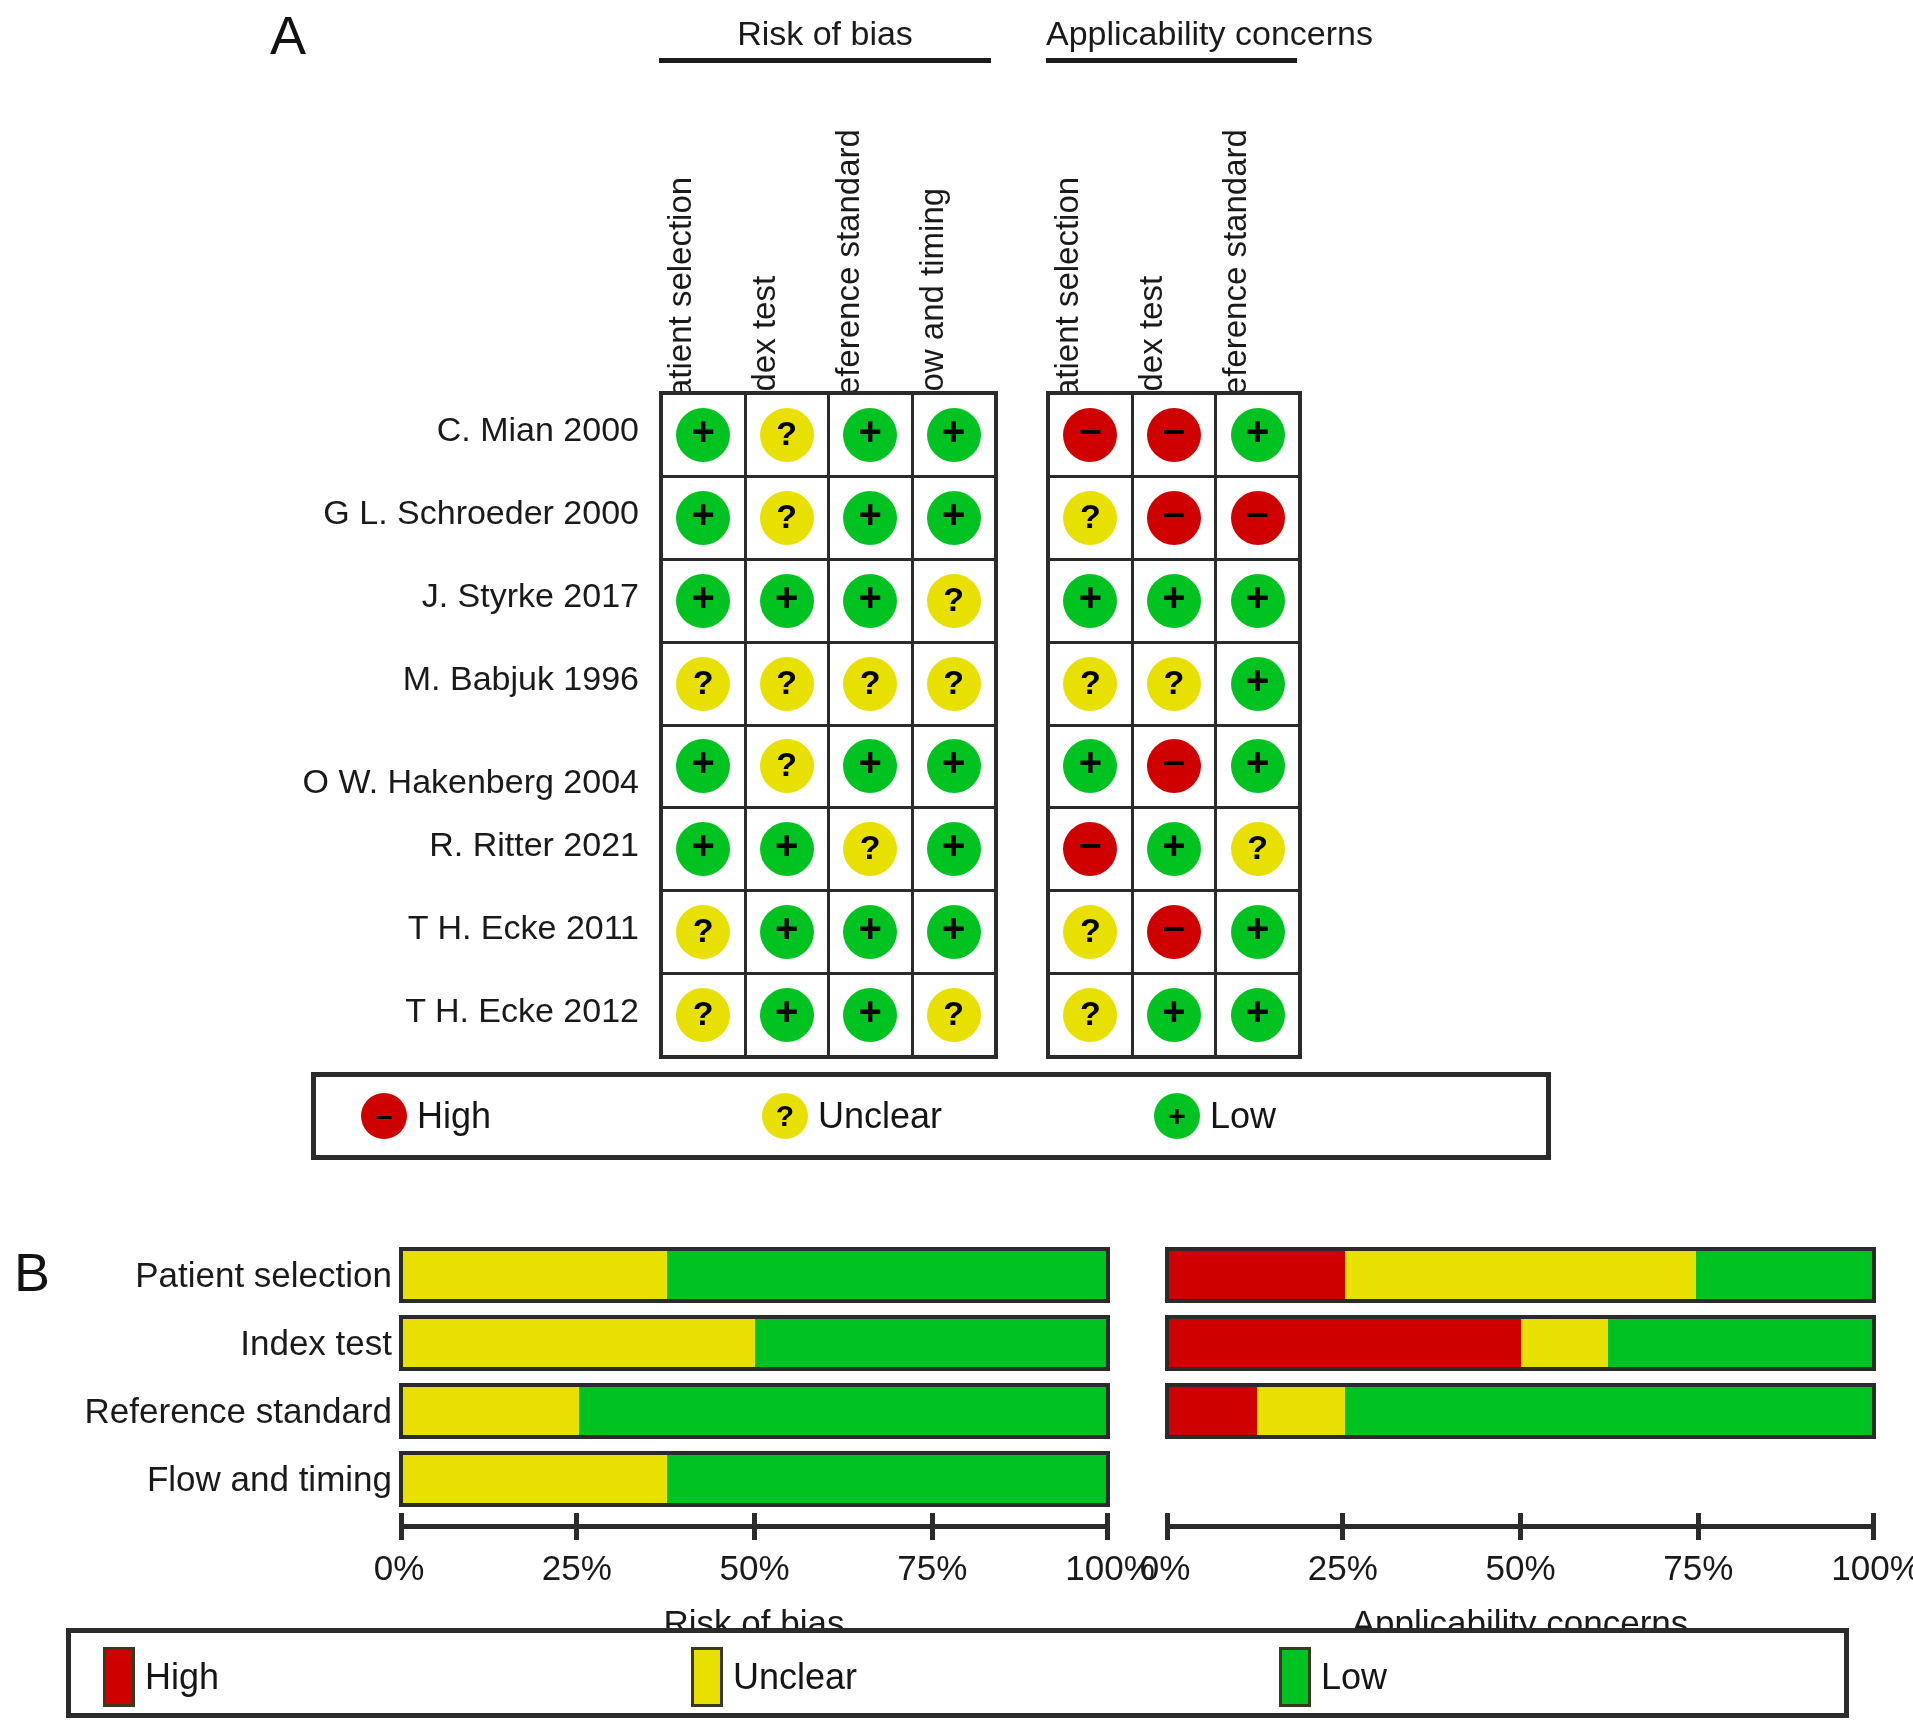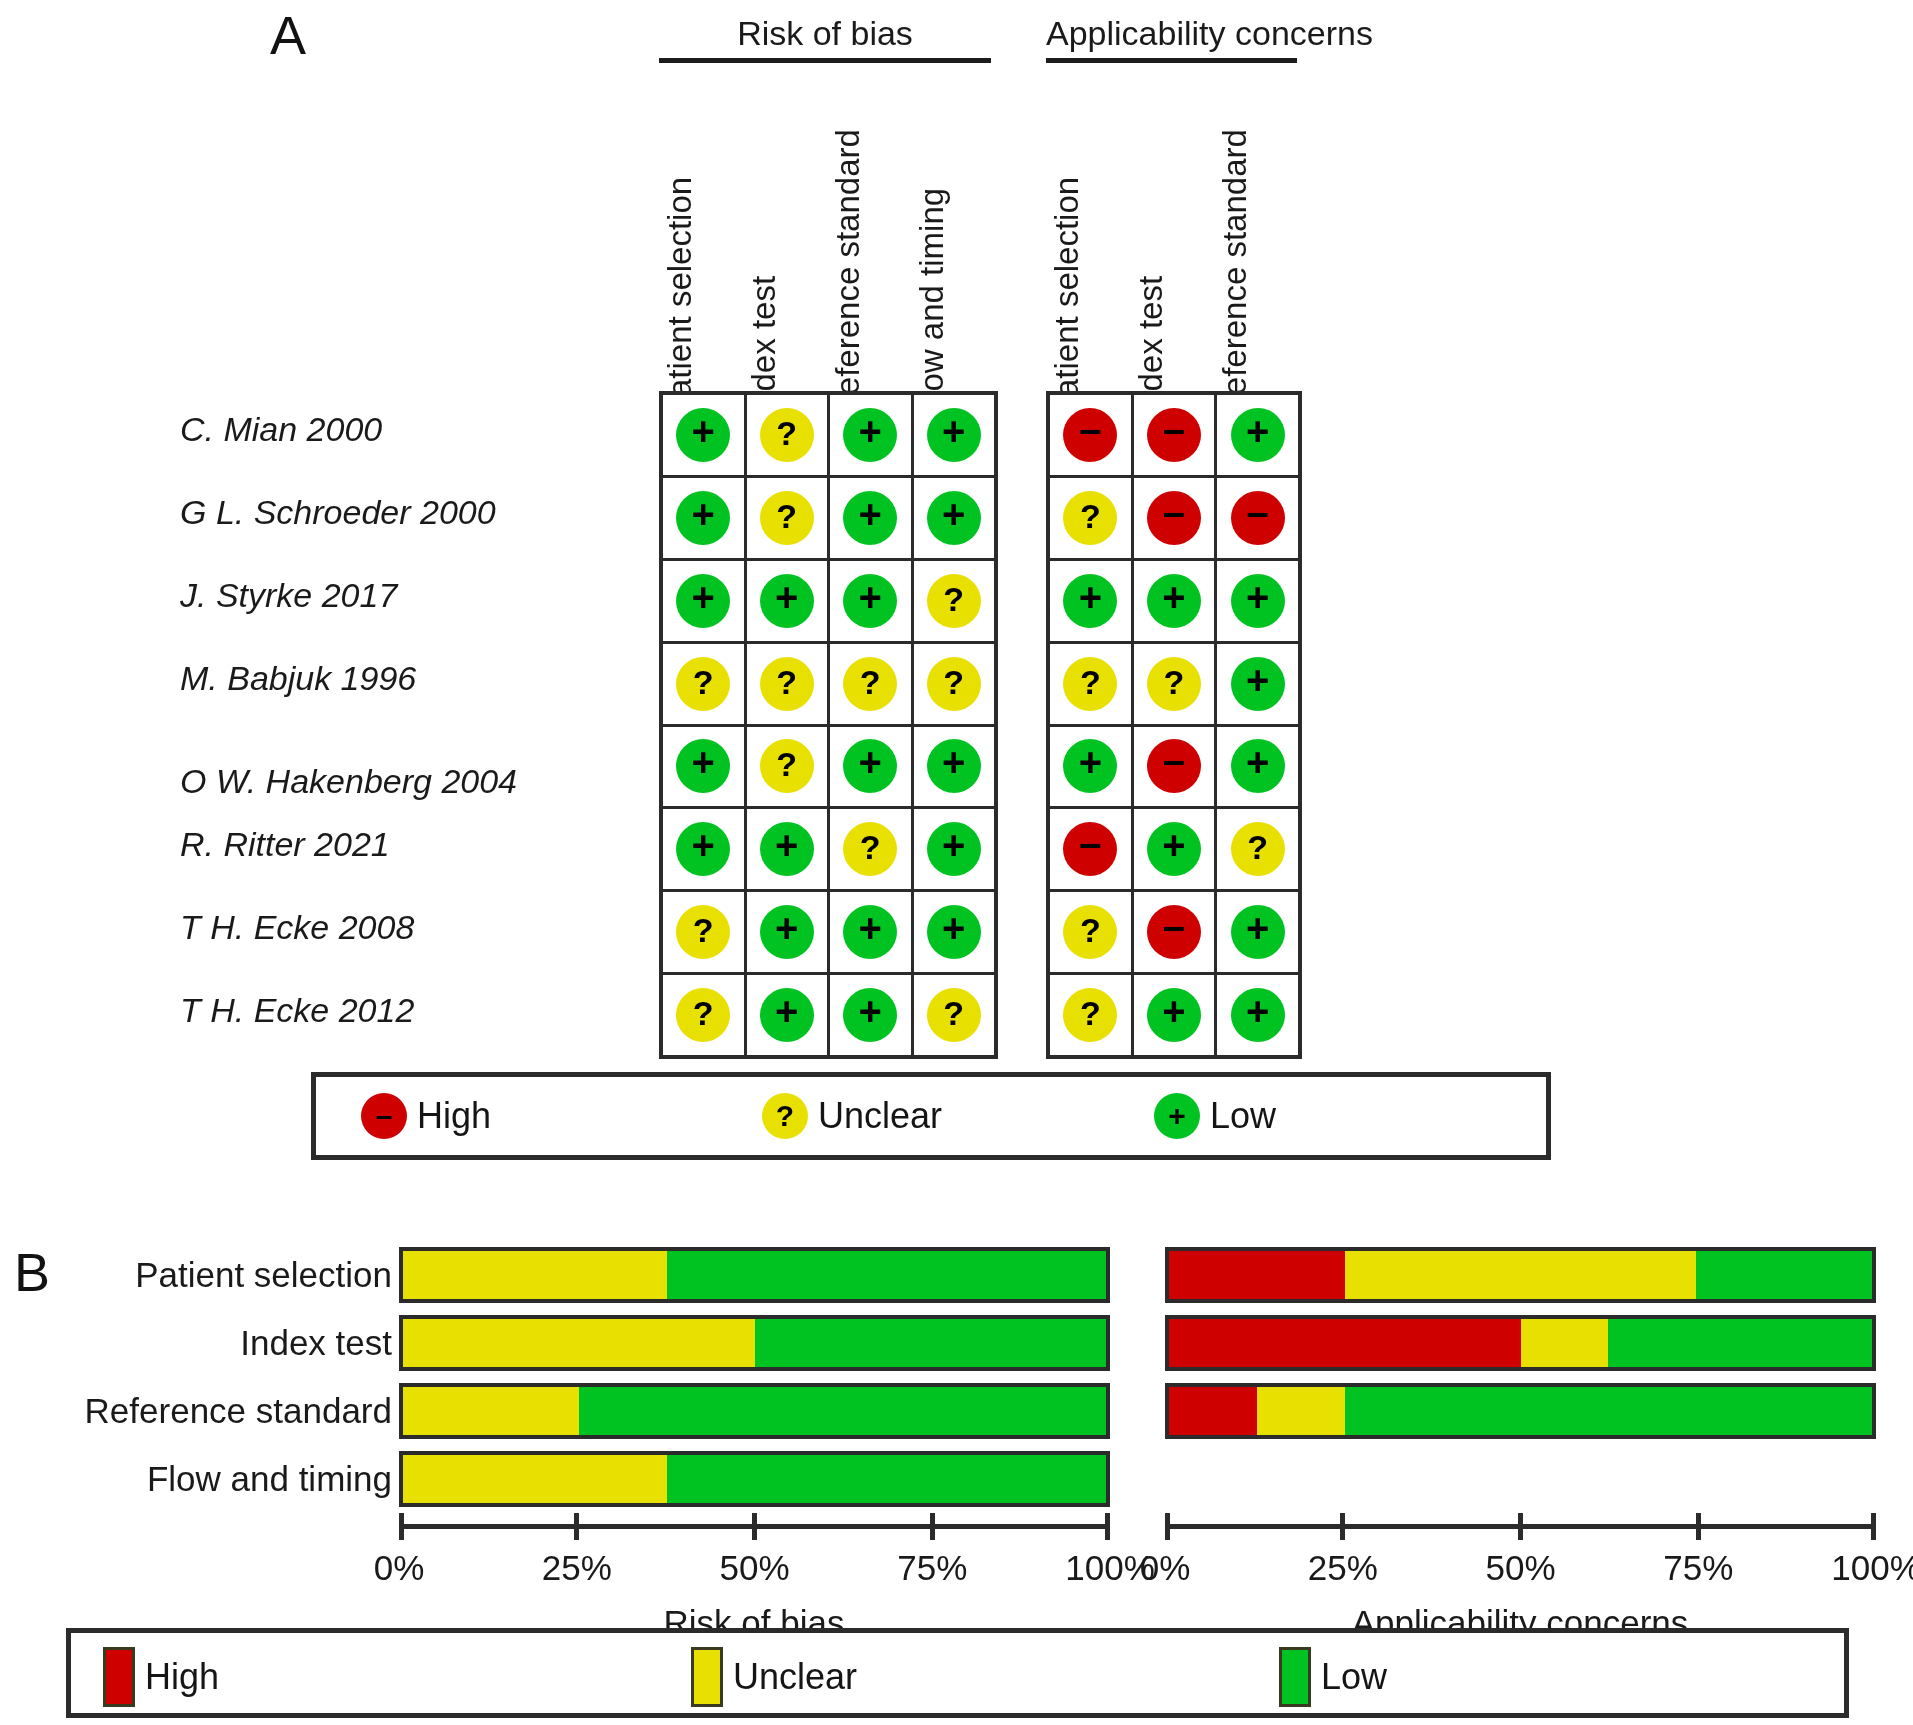--- a/index.html
+++ b/index.html
@@ -49,24 +49,23 @@
     white-space: nowrap;
     transform-origin: left bottom;
     transform: rotate(-90deg);
   }
 
   
   .row-label {
     position: absolute;
     font-size: 34px;
     color: #1a1a1a;
-    text-align: left;
+    text-align: right;
     white-space: nowrap;
     line-height: 1;
-    font-style: italic;
   }
 
   
   .matrix {
     position: absolute;
     display: grid;
     border: 4px solid #2b2b2b;
     background: #2b2b2b;
     gap: 3px;
     box-sizing: border-box;
@@ -211,21 +210,21 @@
   <div class="col-head" style="left:1086px; top:381px;">Patient selection</div>
   <div class="col-head" style="left:1170px; top:381px;">Index test</div>
   <div class="col-head" style="left:1254px; top:381px;">Reference standard</div>
 
   <div class="row-label" style="left:180px; top:412px; width:459px;">C. Mian 2000</div>
   <div class="row-label" style="left:180px; top:495px; width:459px;">G L. Schroeder 2000</div>
   <div class="row-label" style="left:180px; top:578px; width:459px;">J. Styrke 2017</div>
   <div class="row-label" style="left:180px; top:661px; width:459px;">M. Babjuk 1996</div>
   <div class="row-label" style="left:180px; top:744px; width:459px;margin-top:20px;">O W. Hakenberg 2004</div>
   <div class="row-label" style="left:180px; top:827px; width:459px;">R. Ritter 2021</div>
-  <div class="row-label" style="left:180px; top:910px; width:459px;">T H. Ecke 2008</div>
+  <div class="row-label" style="left:180px; top:910px; width:459px;">T H. Ecke 2011</div>
   <div class="row-label" style="left:180px; top:993px; width:459px;">T H. Ecke 2012</div>
 
   <div class="matrix" id="matrix-rob" style="left:659px; top:391px; width:339px; height:668px; grid-template-columns:repeat(4,1fr); grid-template-rows:repeat(8,1fr);">
       <div class="cell">
         <div class="judge low">
           <span class="glyph">+</span>
         </div>
       </div>
       <div class="cell">
         <div class="judge unclear">

